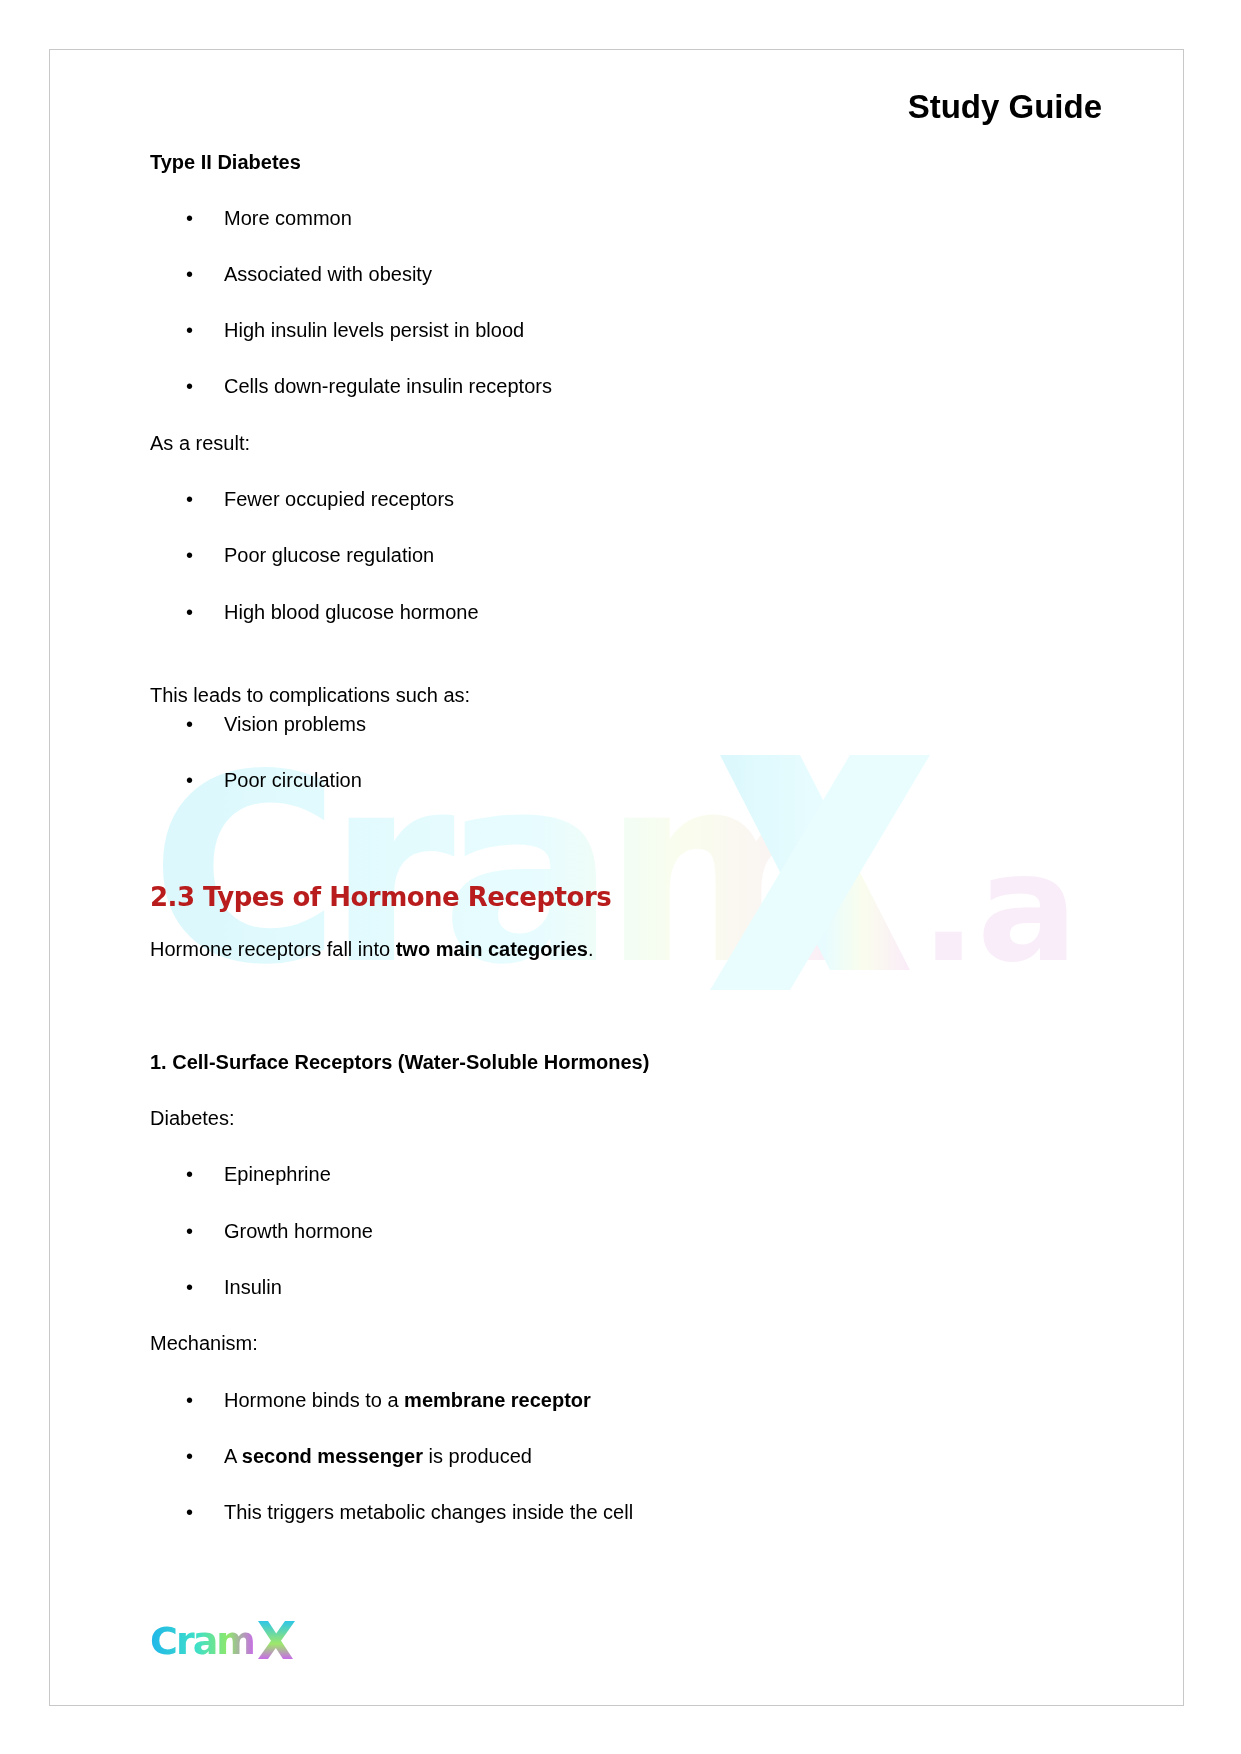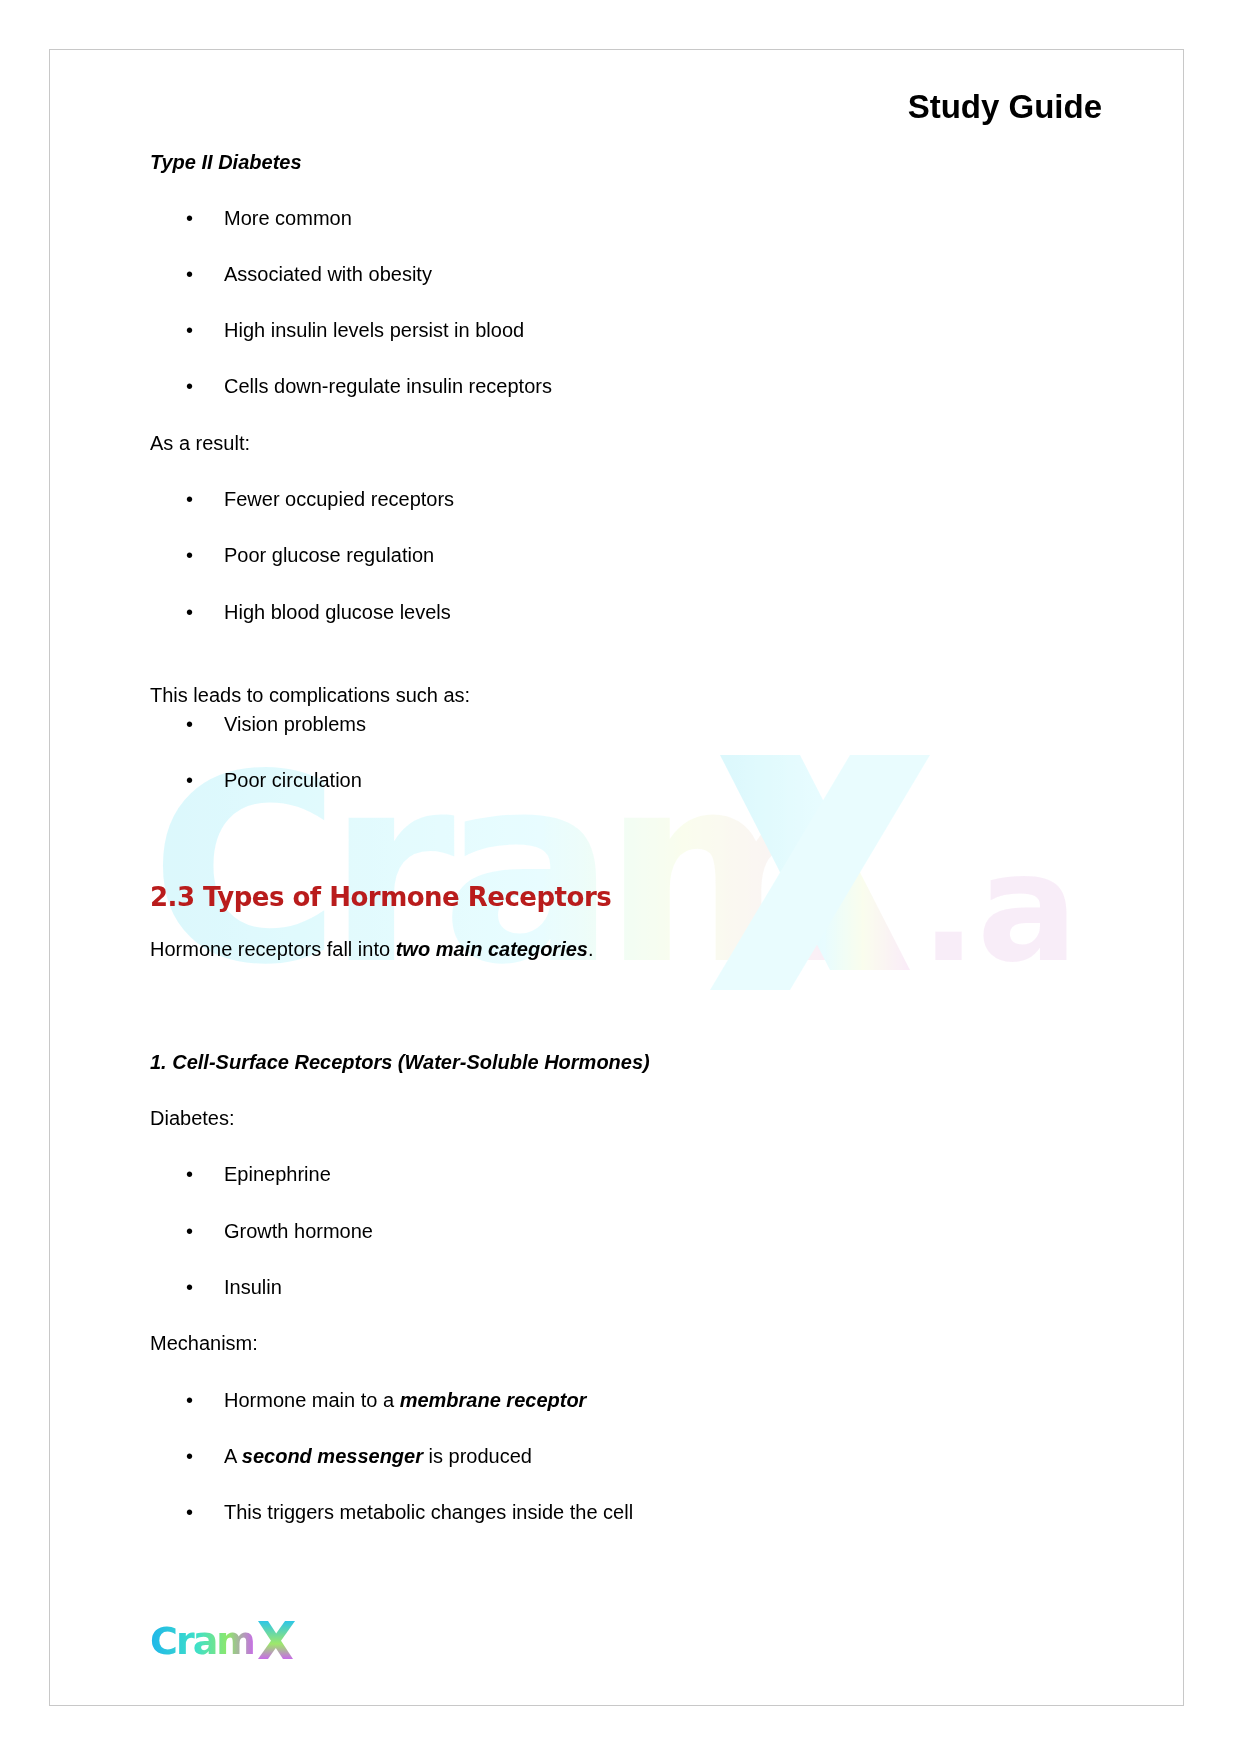--- a/index.html
+++ b/index.html
@@ -4,21 +4,21 @@
   <style>
     html, body { margin: 0; padding: 0; background: #ffffff; }
     body { width: 1241px; height: 1754px; position: relative; overflow: hidden;
            font-family: "Liberation Sans", sans-serif; color: #000; }
     .page { position: absolute; left: 49px; top: 49px; width: 1135px; height: 1657px;
             border: 1px solid #c8c8c8; box-sizing: border-box; background: #fff; }
     .watermark { position: absolute; left: 150px; top: 755px; width: 940px; height: 240px;
                  pointer-events: none; opacity: 0.55; }
     .header-title { position: absolute; right: 139px; top: 88px; font-size: 33px; font-weight: bold; }
     .t { position: absolute; left: 150px; font-size: 20px; line-height: 24px; white-space: nowrap; }
-    .b { font-weight: bold; font-style: italic; }
+    .b { font-weight: bold; }
     .li { position: absolute; left: 150px; font-size: 20px; line-height: 24px; white-space: nowrap; }
     .li .dot { position: absolute; left: 36px; top: 0; }
     .li .txt { position: absolute; left: 74px; top: 0; }
     .h2 { position: absolute; left: 150px; top: 882px; font-size: 26px; font-weight: bold;
           font-family: "DejaVu Sans", sans-serif; letter-spacing: -0.5px; color: #b91c1c; }
     .logo { position: absolute; left: 150px; top: 1614px; width: 150px; height: 50px; }
   </style>
 </head>
 <body>
 
@@ -65,21 +65,21 @@
 <div class="li" style="top:487px;">
     <span class="dot">•</span>
     <span class="txt">Fewer occupied receptors</span>
   </div>
 <div class="li" style="top:543px;">
     <span class="dot">•</span>
     <span class="txt">Poor glucose regulation</span>
   </div>
 <div class="li" style="top:600px;">
     <span class="dot">•</span>
-    <span class="txt">High blood glucose levels</span>
+    <span class="txt">High blood glucose hormone</span>
   </div>
 
 <div class="t" style="top:683px;">This leads to complications such as:</div>
 
 <div class="li" style="top:712px;">
     <span class="dot">•</span>
     <span class="txt">Vision problems</span>
   </div>
 <div class="li" style="top:768px;">
     <span class="dot">•</span>
@@ -104,21 +104,21 @@
   </div>
 <div class="li" style="top:1275px;">
     <span class="dot">•</span>
     <span class="txt">Insulin</span>
   </div>
 
 <div class="t" style="top:1331px;">Mechanism:</div>
 
 <div class="li" style="top:1388px;">
     <span class="dot">•</span>
-    <span class="txt"><span>Hormone main to a </span><span class="b">membrane receptor</span><span></span></span>
+    <span class="txt"><span>Hormone binds to a </span><span class="b">membrane receptor</span><span></span></span>
   </div>
 <div class="li" style="top:1444px;">
     <span class="dot">•</span>
     <span class="txt"><span>A </span><span class="b">second messenger</span><span> is produced</span></span>
   </div>
 <div class="li" style="top:1500px;">
     <span class="dot">•</span>
     <span class="txt"><span>This triggers metabolic changes inside the cell</span><span class="b"></span><span></span></span>
   </div>
 

